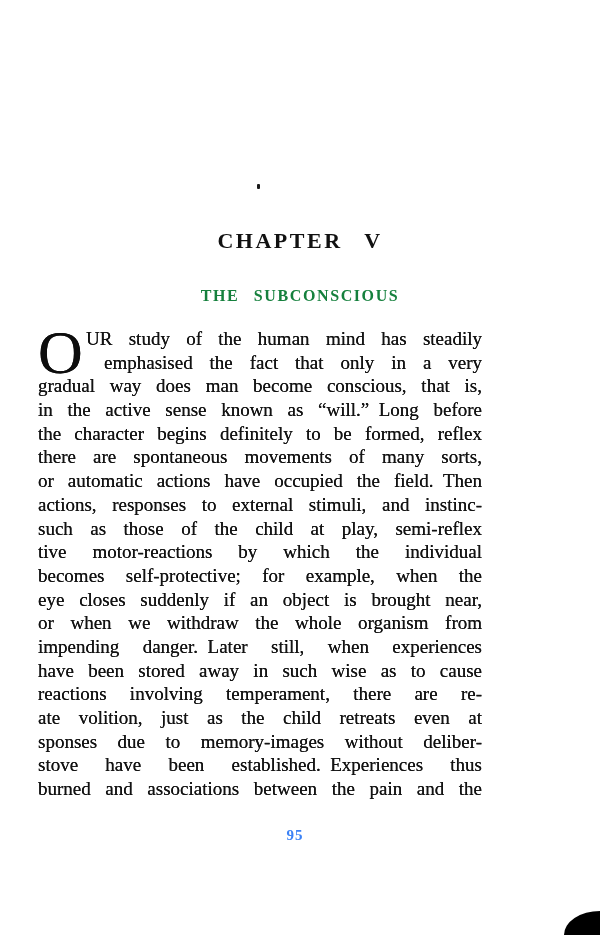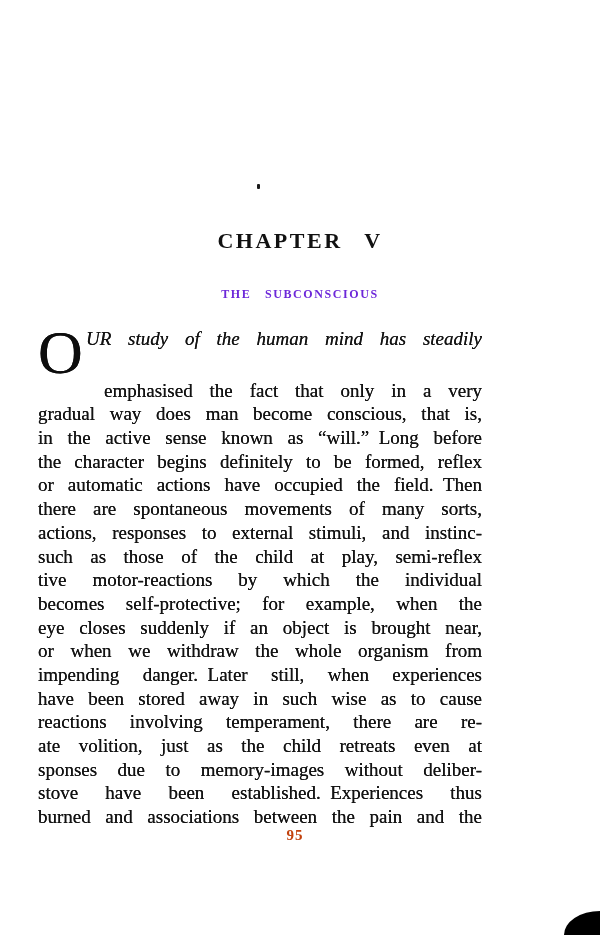--- a/index.html
+++ b/index.html
@@ -27,65 +27,65 @@
     letter-spacing: 2.5px;
     word-spacing: 14px;
     color: #111111;
   }
   .section-heading {
     position: absolute;
     top: 287px;
     left: 0;
     width: 100%;
     text-align: center;
-    font-size: 12px;
+    font-size: 16px;
     font-weight: 700;
     letter-spacing: 1.6px;
     word-spacing: 9px;
-    color: #6d28d9;
+    color: #15803d;
   }
   .paragraph {
     position: absolute;
     top: 327px;
     left: 38px;
     width: 444px;
     font-size: 19px;
     line-height: 23.7px;
     color: #131313;
     text-shadow: 0 0 0.4px currentColor;
   }
   .line {
     text-align: justify;
     text-align-last: justify;
     white-space: normal;
     height: 23.7px;
     overflow: visible;
   }
-  .line-first  { padding-left: 48px; font-style: italic; }
-  .line-second { padding-left: 66px; margin-top: 28px; }
+  .line-first  { padding-left: 48px; }
+  .line-second { padding-left: 66px; }
   .drop-cap {
     position: absolute;
     left: 0;
     top: 3px;
     font-size: 62px;
     line-height: 44px;
     font-weight: 400;
     color: #0d0d0d;
     text-shadow: 0 0 0.6px currentColor;
   }
   .page-number {
     position: absolute;
     top: 827px;
     left: 0;
     width: 590px;
     text-align: center;
     font-size: 15px;
     font-weight: 700;
     letter-spacing: 1px;
-    color: #c2410c;
+    color: #3b82f6;
   }
   .ink-speck {
     position: absolute;
     left: 257px;
     top: 184px;
     width: 3px;
     height: 5px;
     background: #1a1a1a;
     border-radius: 1px;
   }
@@ -111,22 +111,22 @@
   <div class="section-heading">THE SUBCONSCIOUS</div>
 
   <div class="paragraph">
     <span class="drop-cap">O</span>
 
   <div class="line line-first">UR study of the human mind has steadily</div>
       <div class="line line-second">emphasised the fact that only in a very</div>
       <div class="line">gradual way does man become conscious, that is,</div>
       <div class="line">in the active sense known as “will.” Long before</div>
       <div class="line">the character begins definitely to be formed, reflex</div>
+      <div class="line">there are spontaneous movements of many sorts,</div>
       <div class="line">or automatic actions have occupied the field. Then</div>
-      <div class="line">there are spontaneous movements of many sorts,</div>
       <div class="line">actions, responses to external stimuli, and instinc-</div>
       <div class="line">such as those of the child at play, semi-reflex</div>
       <div class="line">tive motor-reactions by which the individual</div>
       <div class="line">becomes self-protective; for example, when the</div>
       <div class="line">eye closes suddenly if an object is brought near,</div>
       <div class="line">or when we withdraw the whole organism from</div>
       <div class="line">impending danger. Later still, when experiences</div>
       <div class="line">have been stored away in such wise as to cause</div>
       <div class="line">reactions involving temperament, there are re-</div>
       <div class="line">ate volition, just as the child retreats even at</div>

